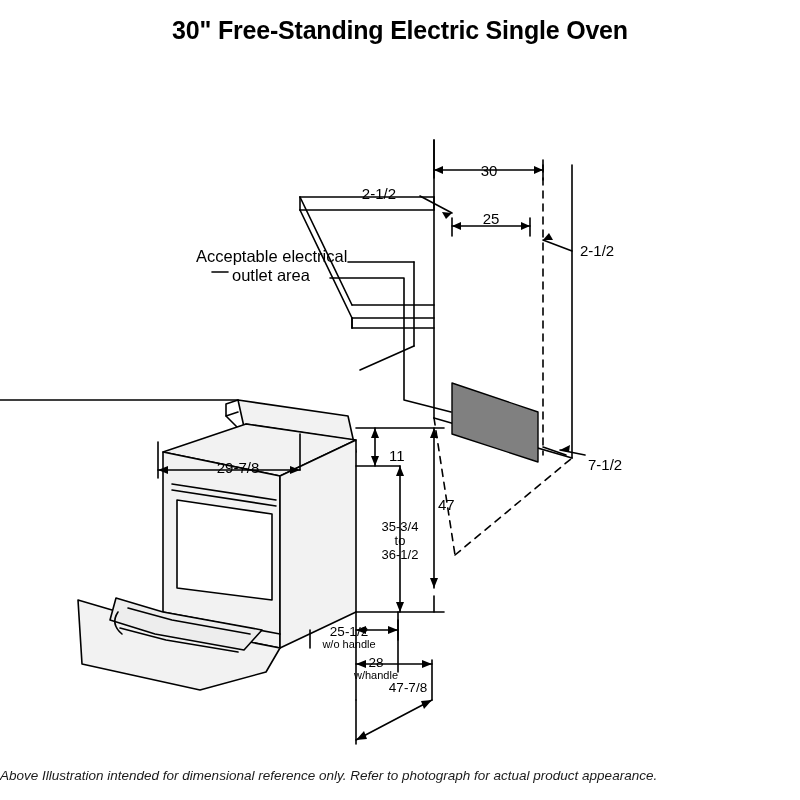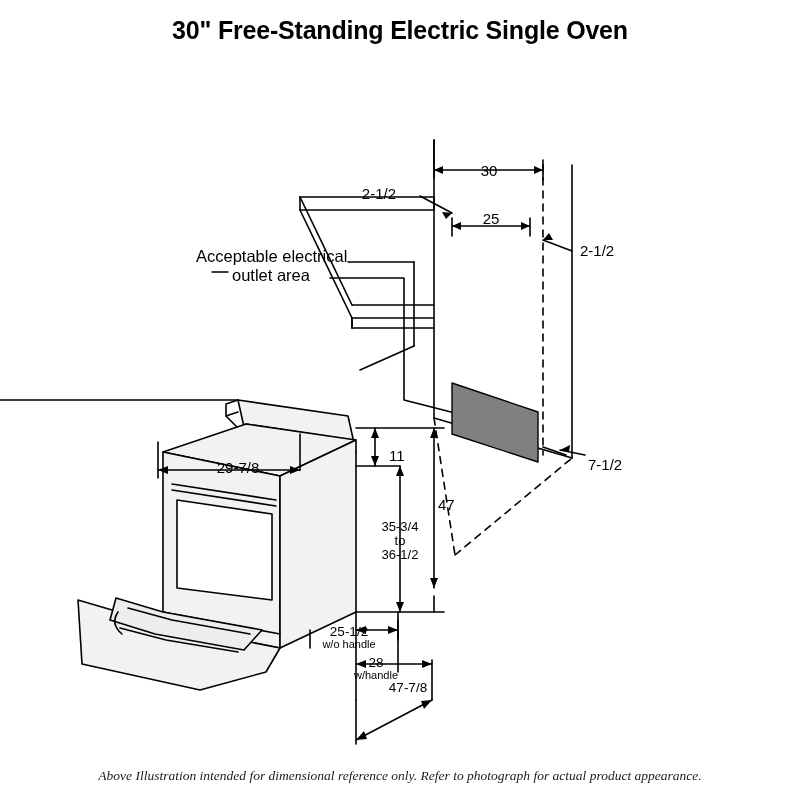--- a/index.html
+++ b/index.html
@@ -29,25 +29,24 @@
     font-size: 25px;
     font-weight: bold;
     letter-spacing: -0.2px;
     color: #000;
   }
   #footnote {
     position: absolute;
     left: 0;
     top: 768px;
     width: 800px;
-    text-align: center;
+    text-align: left;
     font-size: 13.5px;
     font-style: italic;
     color: #1a1a1a;
-    font-family: Liberation Serif, serif;
   }
   #drawing {
     position: absolute;
     left: 0;
     top: 0;
     width: 800px;
     height: 800px;
   }
   svg text {
     font-family: "Liberation Sans", sans-serif;

